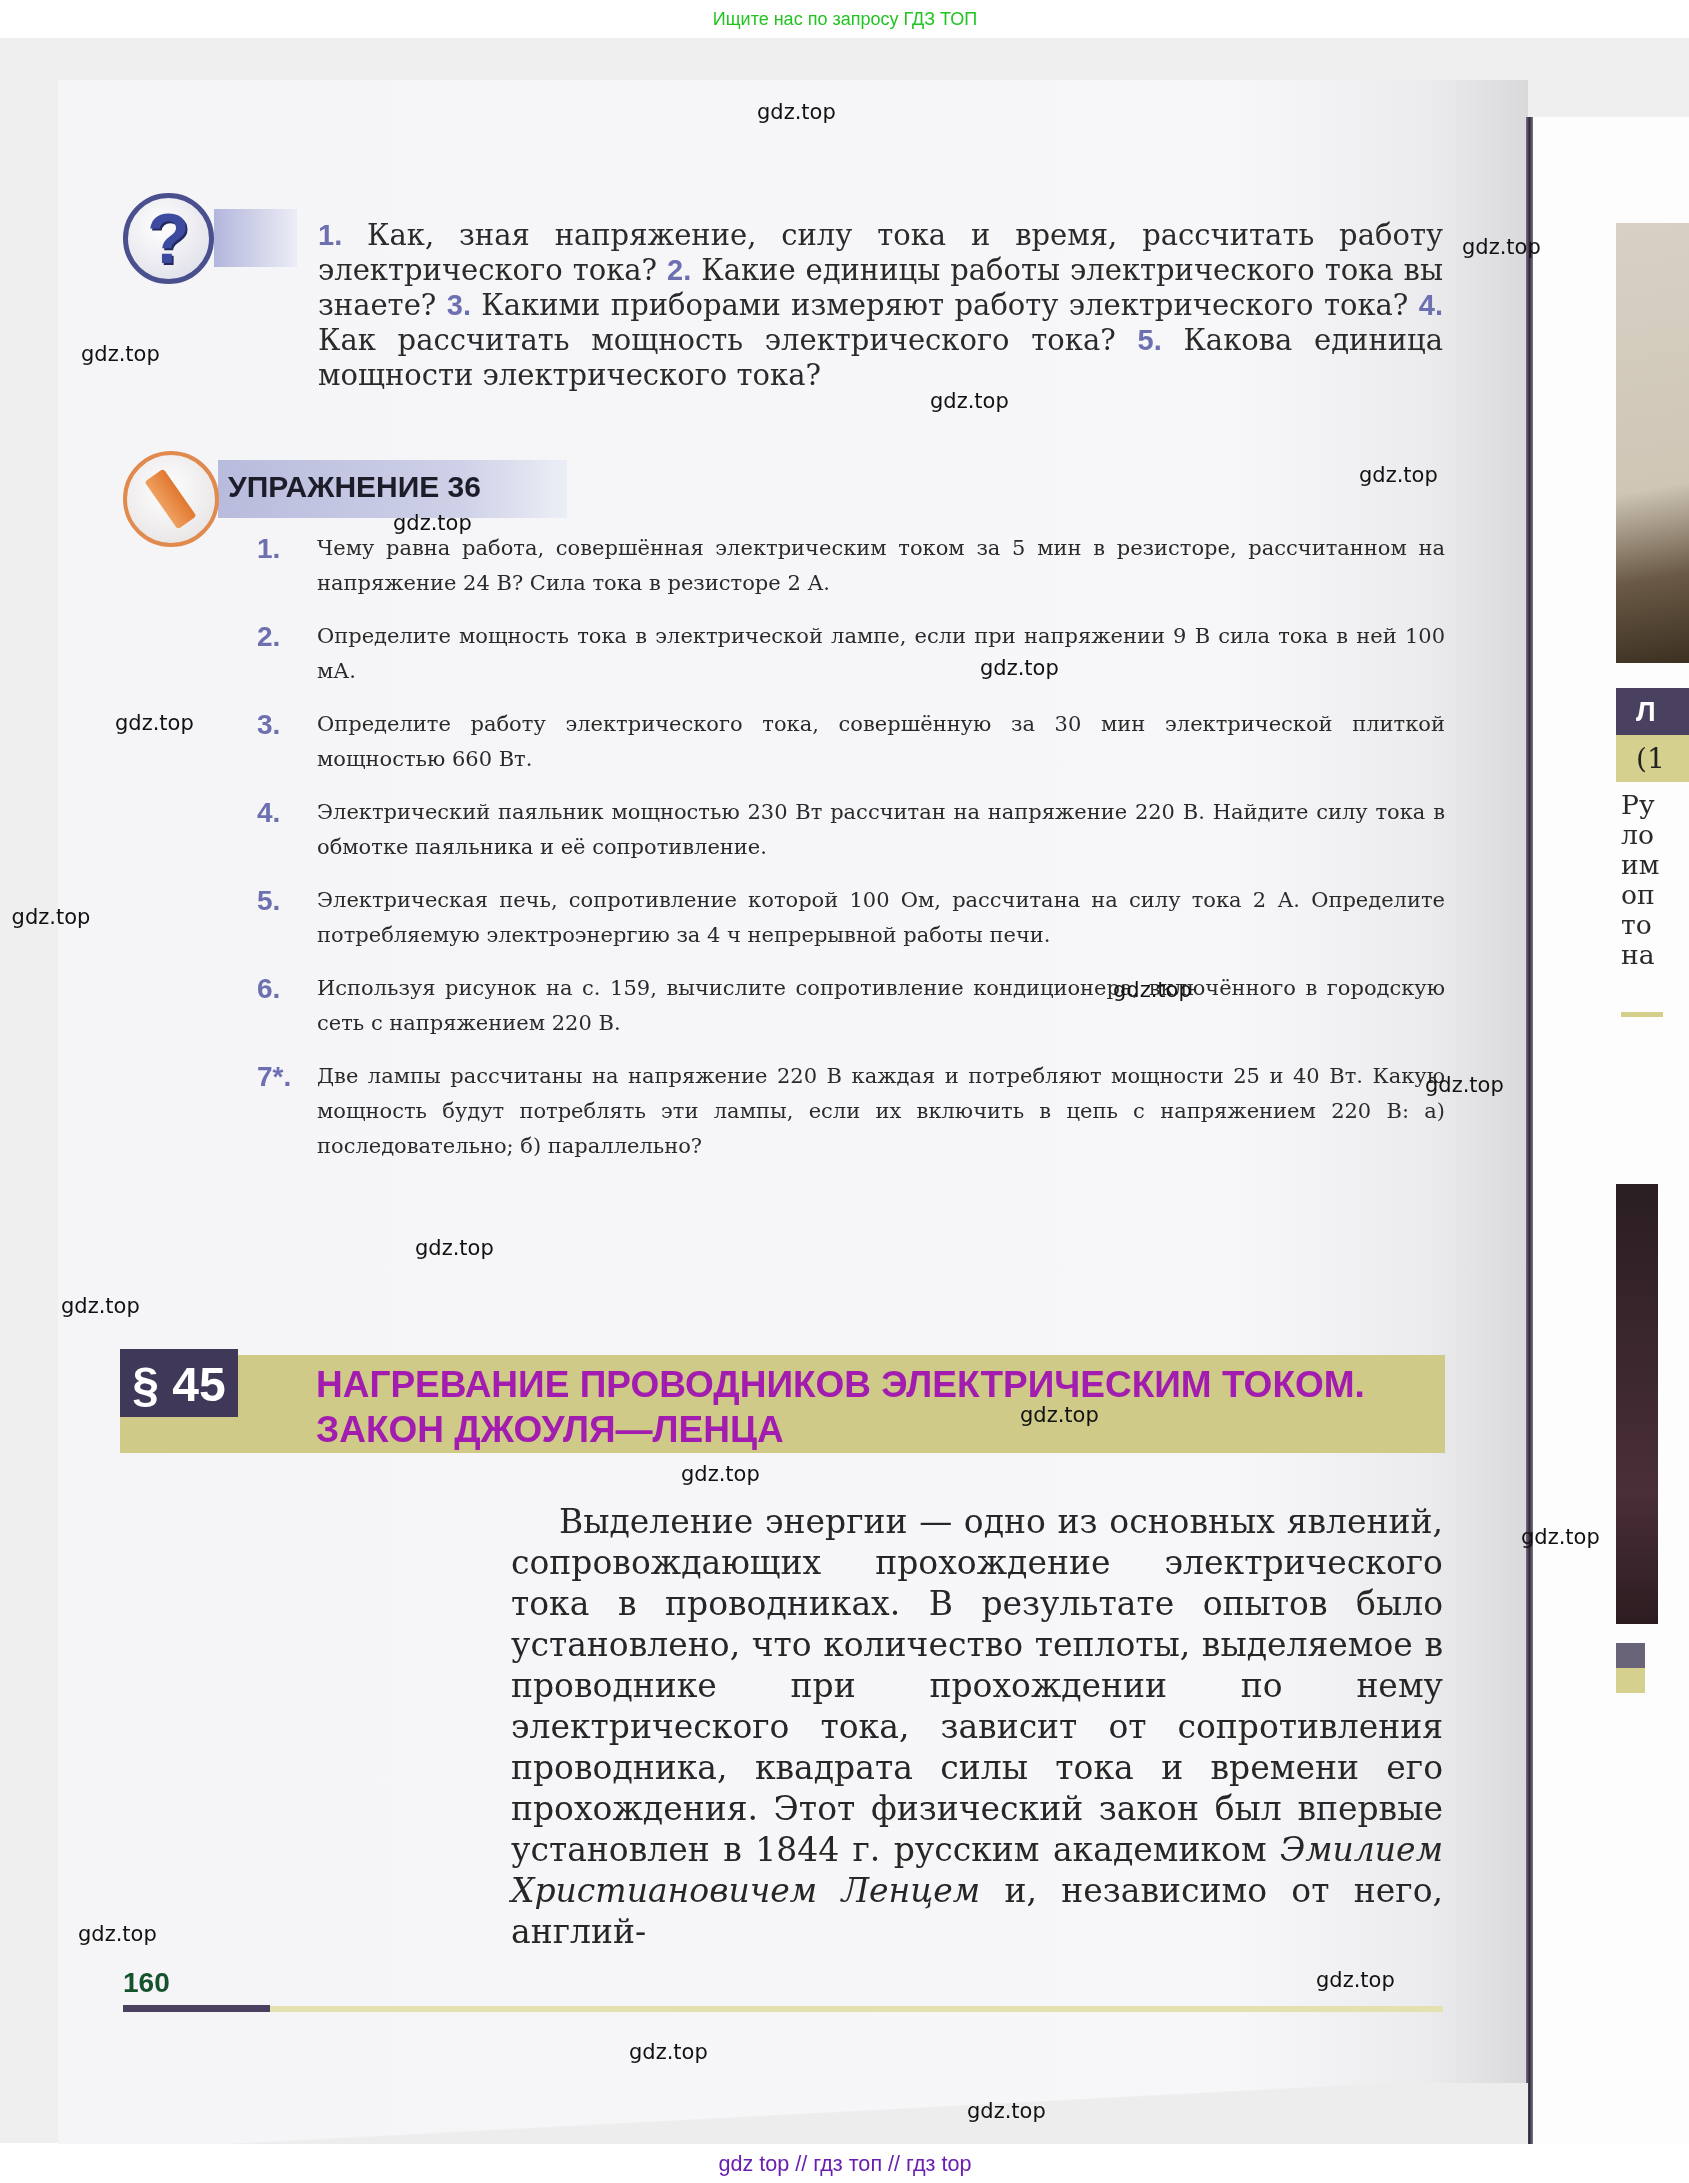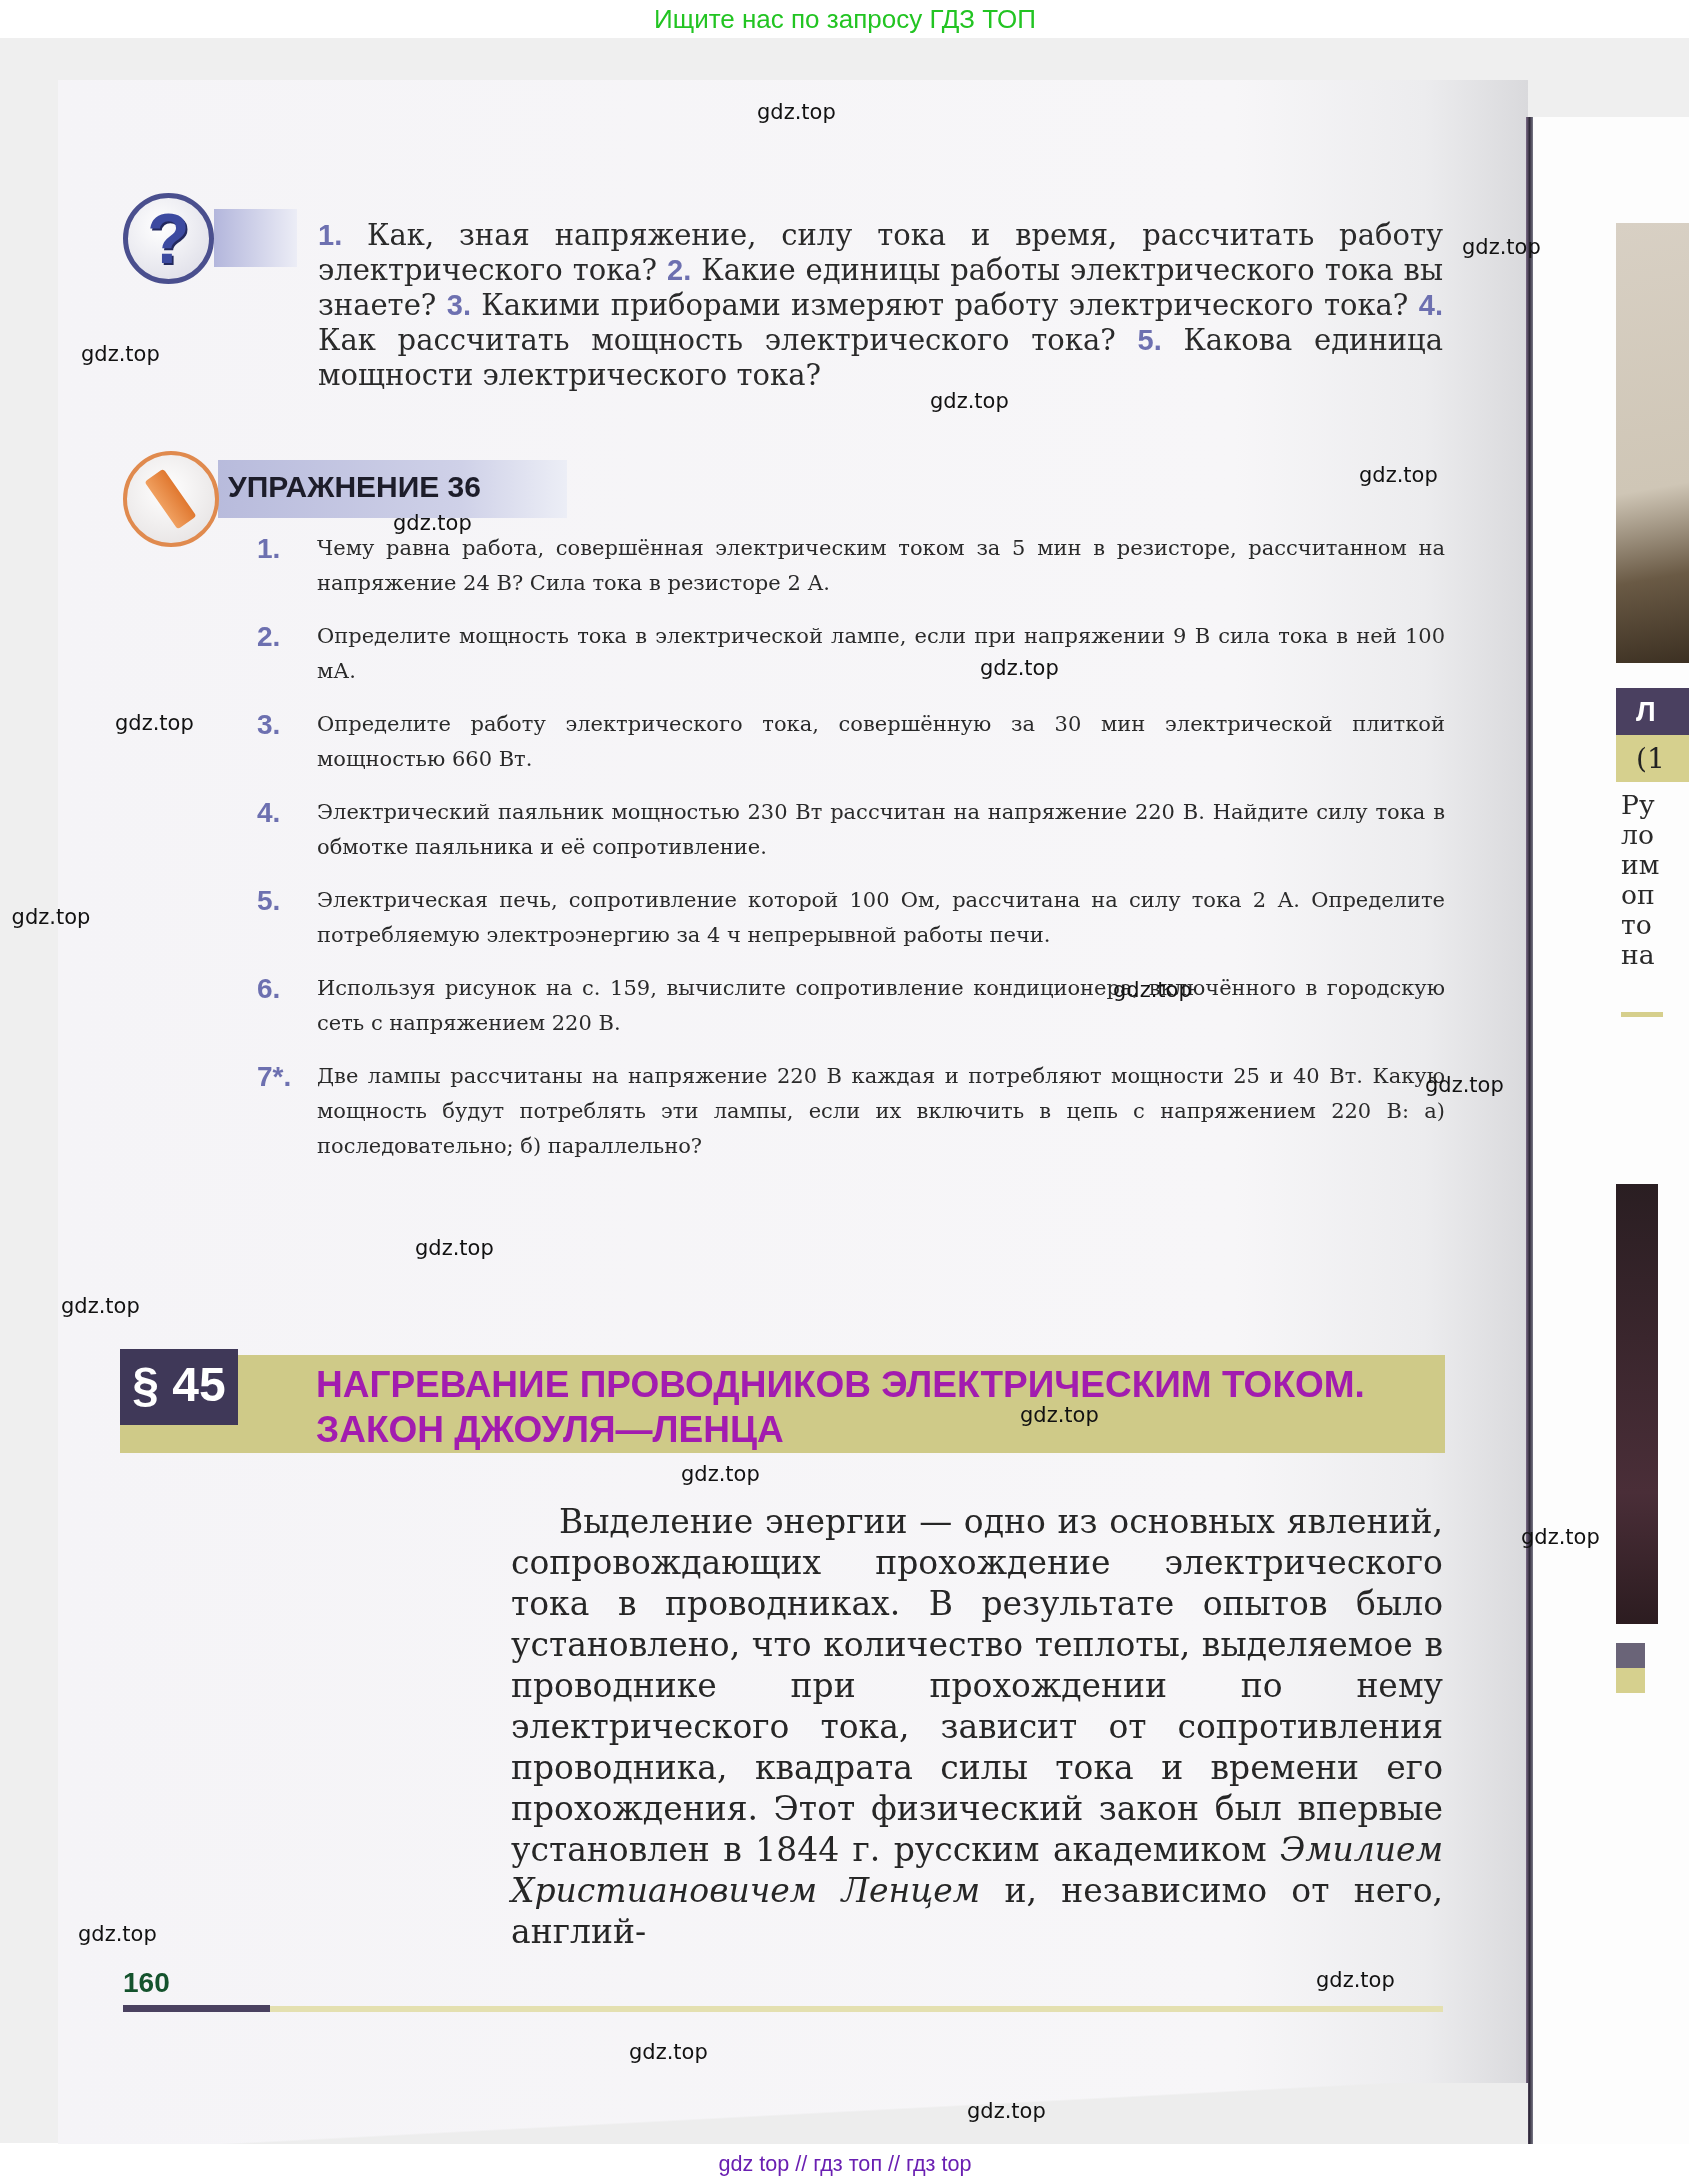--- a/index.html
+++ b/index.html
@@ -4,21 +4,21 @@
   <style>
     html, body { margin: 0; padding: 0; }
     body {
       width: 1690px; height: 2183px; position: relative; overflow: hidden;
       background: #ffffff;
       font-family: "DejaVu Serif", serif;
     }
     .top-banner {
       position: absolute; left: 0; top: 0; width: 1690px; height: 30px;
       text-align: center; color: #22c422;
-      font-family: "Liberation Sans", sans-serif; font-size: 26px; line-height: 38px;
+      font-family: "Liberation Sans", sans-serif; font-size: 18px; line-height: 38px;
     }
     .scan-area {
       position: absolute; left: 0; top: 38px; width: 1690px; height: 2105px;
       background: #efefef;
     }
     .page {
       position: absolute; left: 58px; top: 42px; width: 1470px; height: 2101px;
       background: linear-gradient(90deg, #f5f4f7 0%, #f7f6f8 80%, #ececee 93%, #d9d9dc 100%);
     }
     .page-bottom-shadow {
@@ -110,21 +110,21 @@
     .ex-item .t {
       margin-left: 60px; font-size: 21px; line-height: 35px; color: #2a2a2a; text-align: justify;
     }
 
     
     .sec-band {
       position: absolute; left: 120px; top: 1355px; width: 1325px; height: 98px;
       background: #cfca88;
     }
     .sec-badge {
-      position: absolute; left: 120px; top: 1349px; width: 118px; height: 76px;
+      position: absolute; left: 120px; top: 1349px; width: 118px; height: 68px;
       background: #3f3858; color: #ffffff;
       font-family: "Liberation Sans", sans-serif; font-weight: bold; font-size: 48px;
       line-height: 72px; text-align: center;
     }
     .sec-title {
       position: absolute; left: 316px; top: 1362px; width: 1113px;
       font-family: "Liberation Sans", sans-serif; font-weight: bold; font-size: 37px; line-height: 45px;
       color: #a21caf;
     }
     .body-text {

